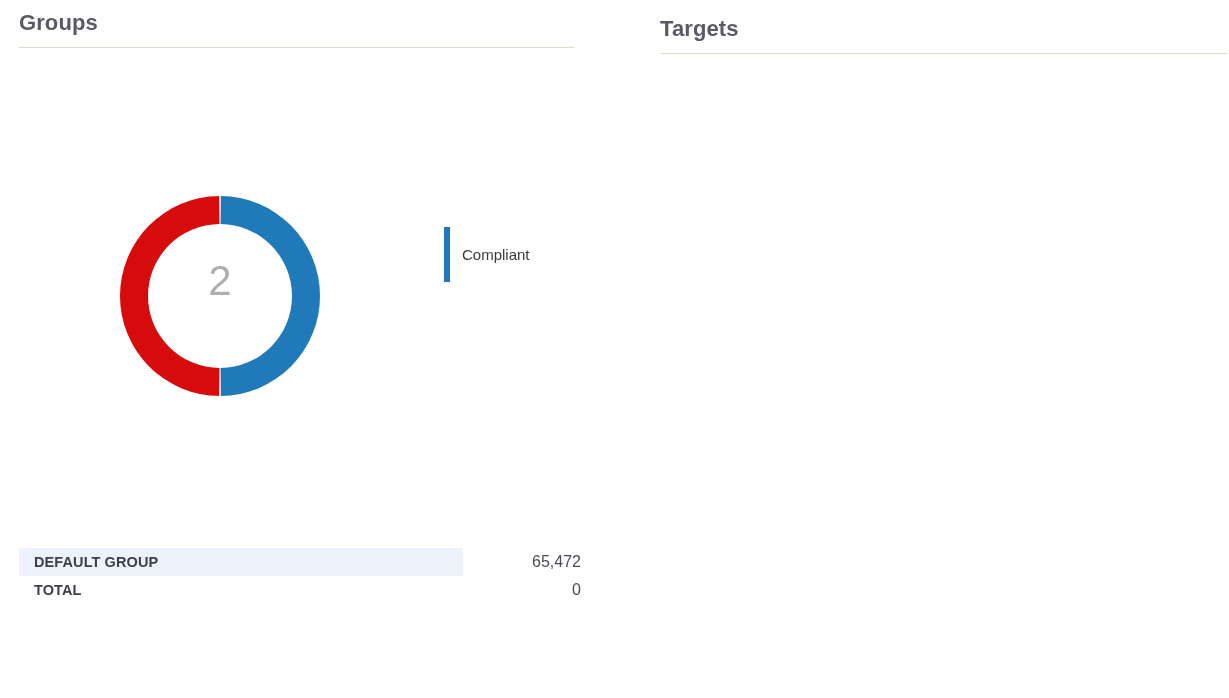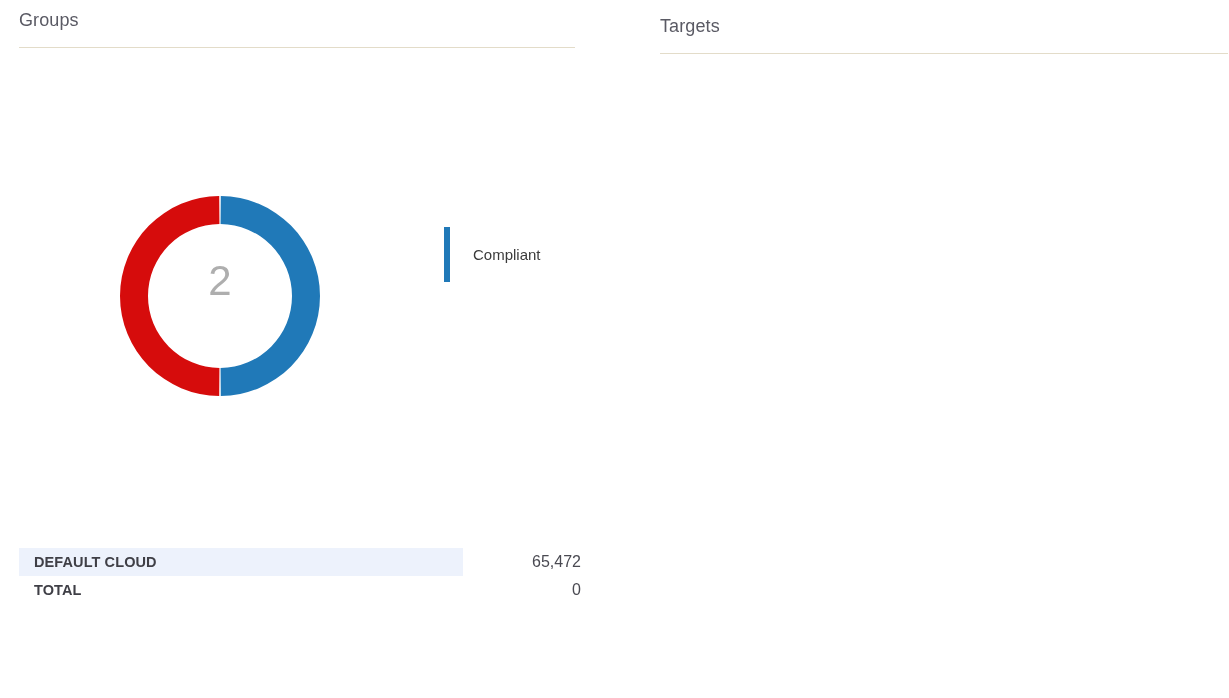--- a/index.html
+++ b/index.html
@@ -25,22 +25,22 @@
     position: absolute;
     top: 0;
     height: 698px;
   }
   .panel-groups  { left: 0px;   width: 614px; }
   .panel-targets { left: 622px; width: 615px; margin-top: 6px; }
 
   .panel-title {
     position: absolute;
     top: 10px;
-    font-size: 18px;
-    font-weight: normal;
+    font-size: 22px;
+    font-weight: bold;
     color: #5a5a64;
     letter-spacing: 0.1px;
     white-space: nowrap;
   }
   .panel-groups  .panel-title { left: 19px; }
   .panel-targets .panel-title { left: 38px; }
 
   .panel-rule {
     position: absolute;
     top: 47px;
@@ -91,21 +91,21 @@
     align-items: center;
     height: 57px;
   }
   .legend-swatch {
     width: 6px;
     height: 55px;
     flex: 0 0 6px;
     border-radius: 0;
   }
   .legend-label {
-    margin-left: 23px;
+    margin-left: 12px;
     font-size: 15px;
     color: #3b3b3b;
     white-space: nowrap;
   }
 
   
   .list {
     position: absolute;
   }
   .list.groups  { left: 19px;  top: 548px; width: 562px; }
@@ -169,21 +169,21 @@
     <div class="legend groups" id="groups-legend">
         <div class="legend-item">
           <span class="legend-swatch" style="background: rgb(32, 121, 184);"></span>
           <span class="legend-label">Compliant</span>
         </div>
       </div>
 
     <div class="list groups" id="groups-list">
         <div class="list-row">
           <div class="list-row-bar" style="width: 79%; background: rgb(237, 242, 252);"></div>
-          <span class="list-name">DEFAULT CLOUD</span>
+          <span class="list-name">DEFAULT GROUP</span>
           <span class="list-value">65,472</span>
         </div>
         <div class="list-row">
           <span class="list-name">TOTAL</span>
           <span class="list-value">0</span>
         </div>
       </div>
   </section>
 
   <section class="panel panel-targets">

